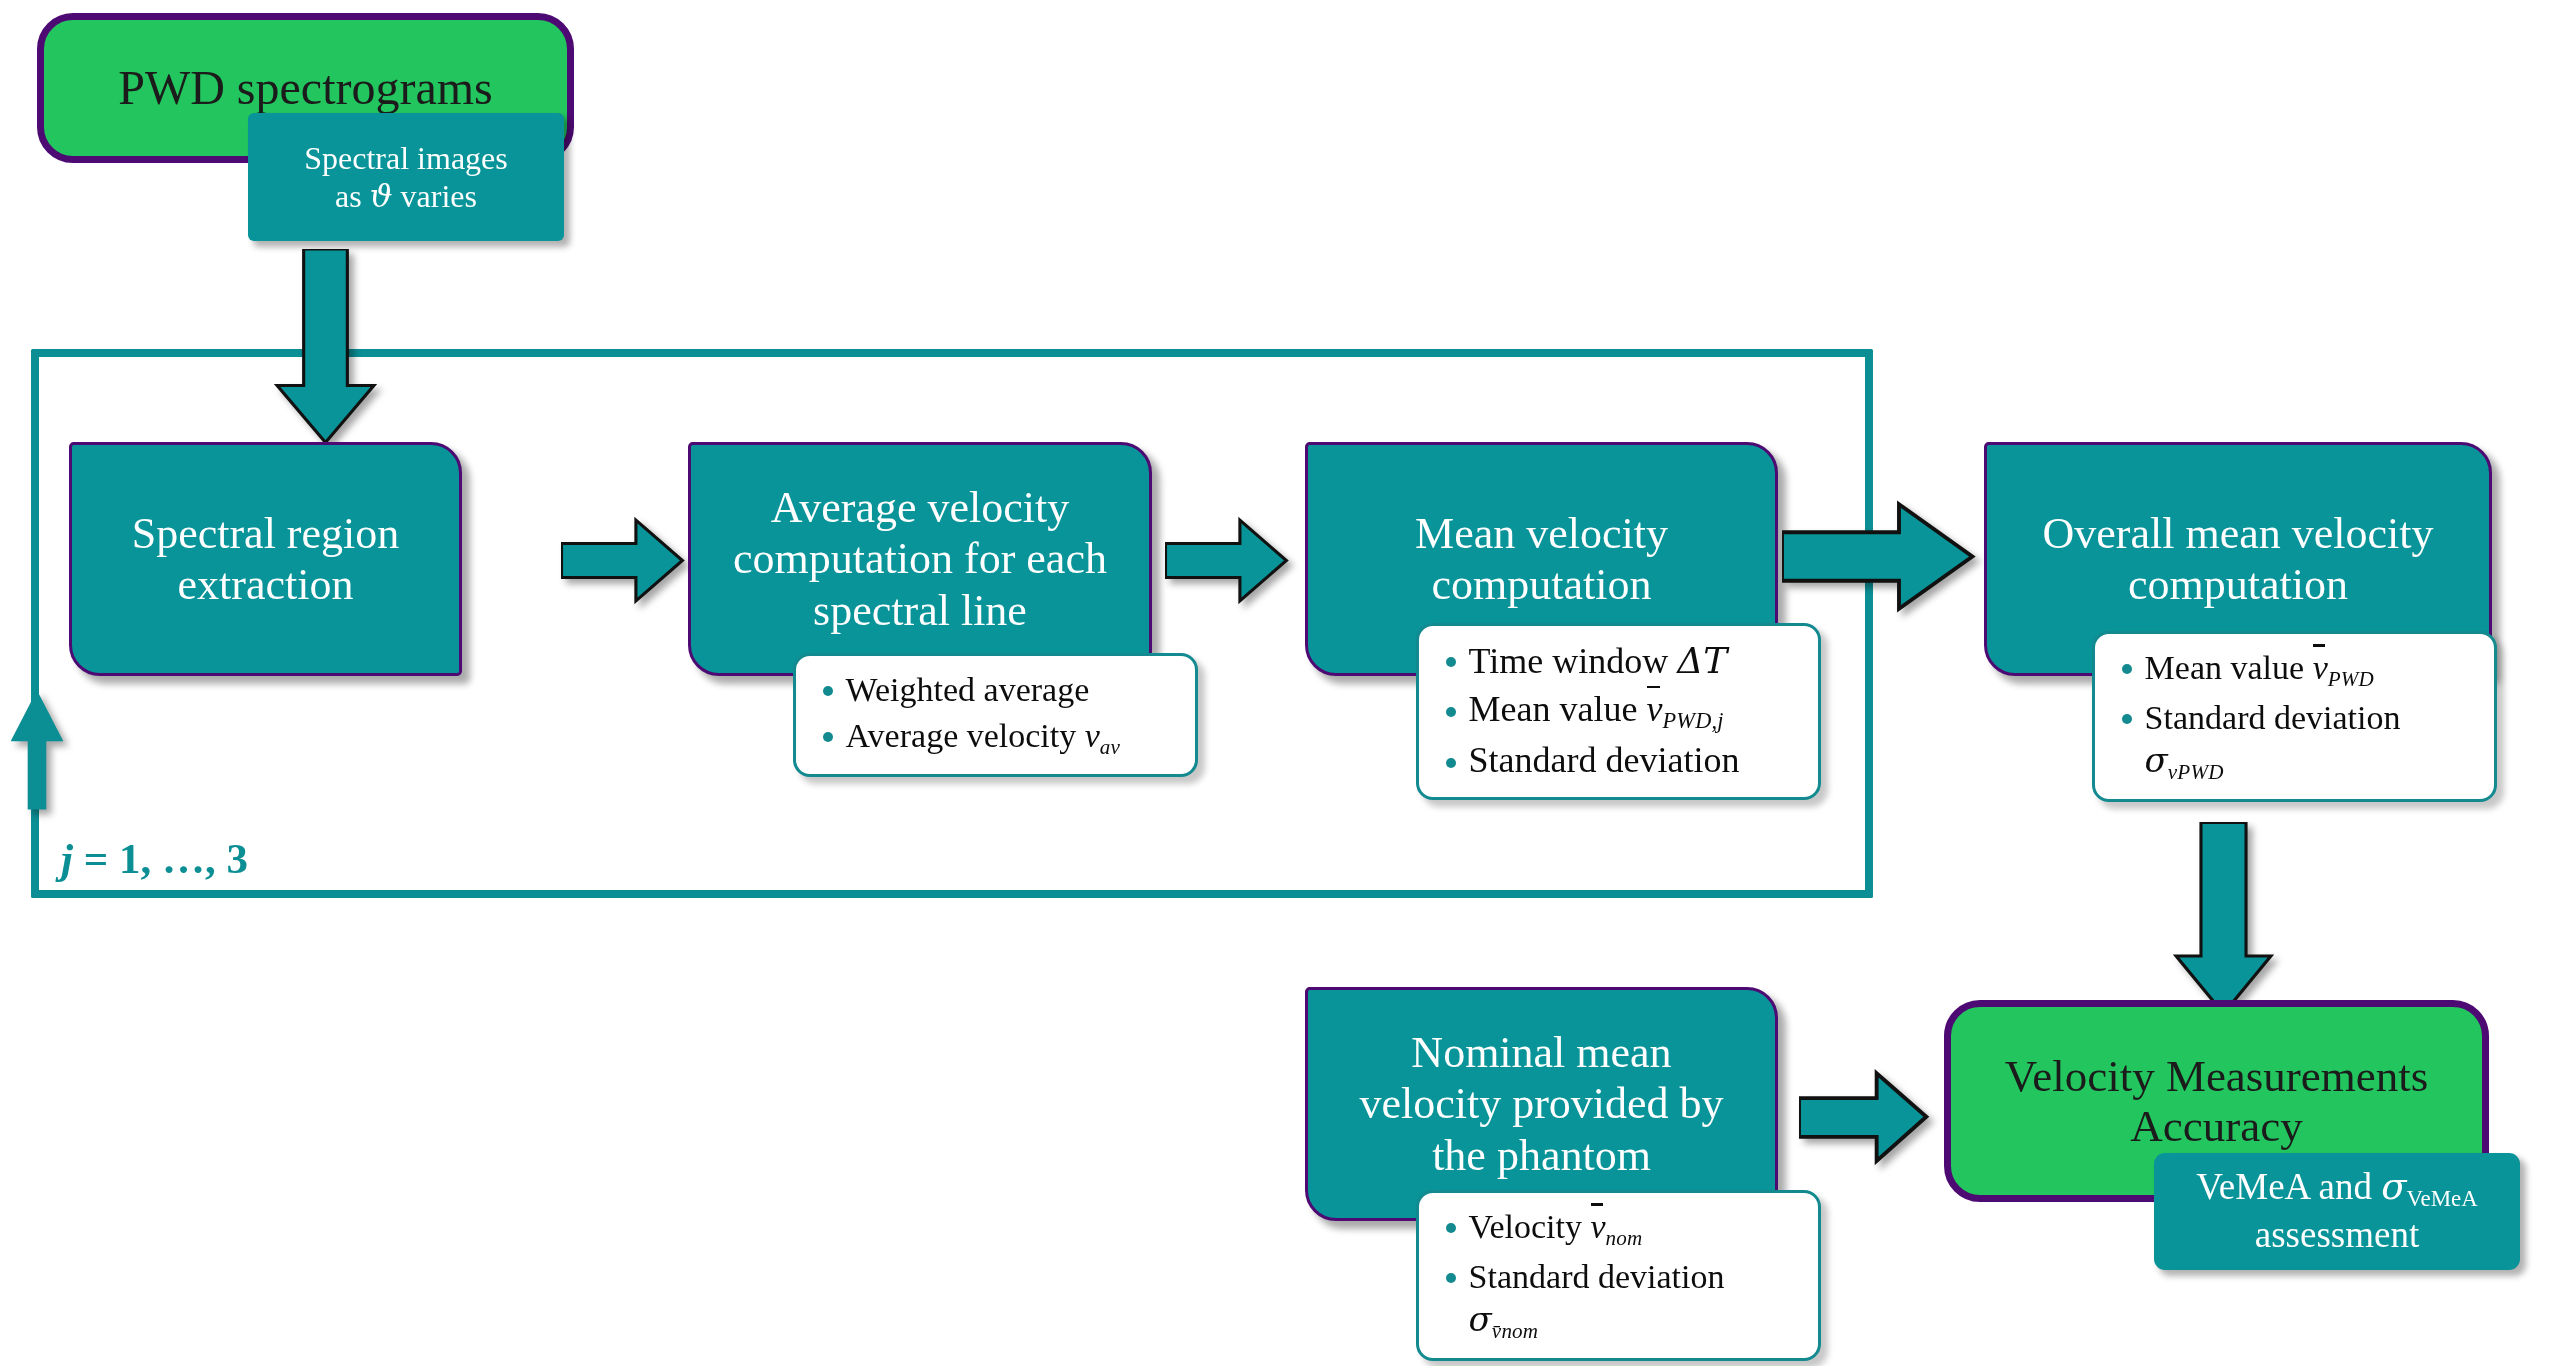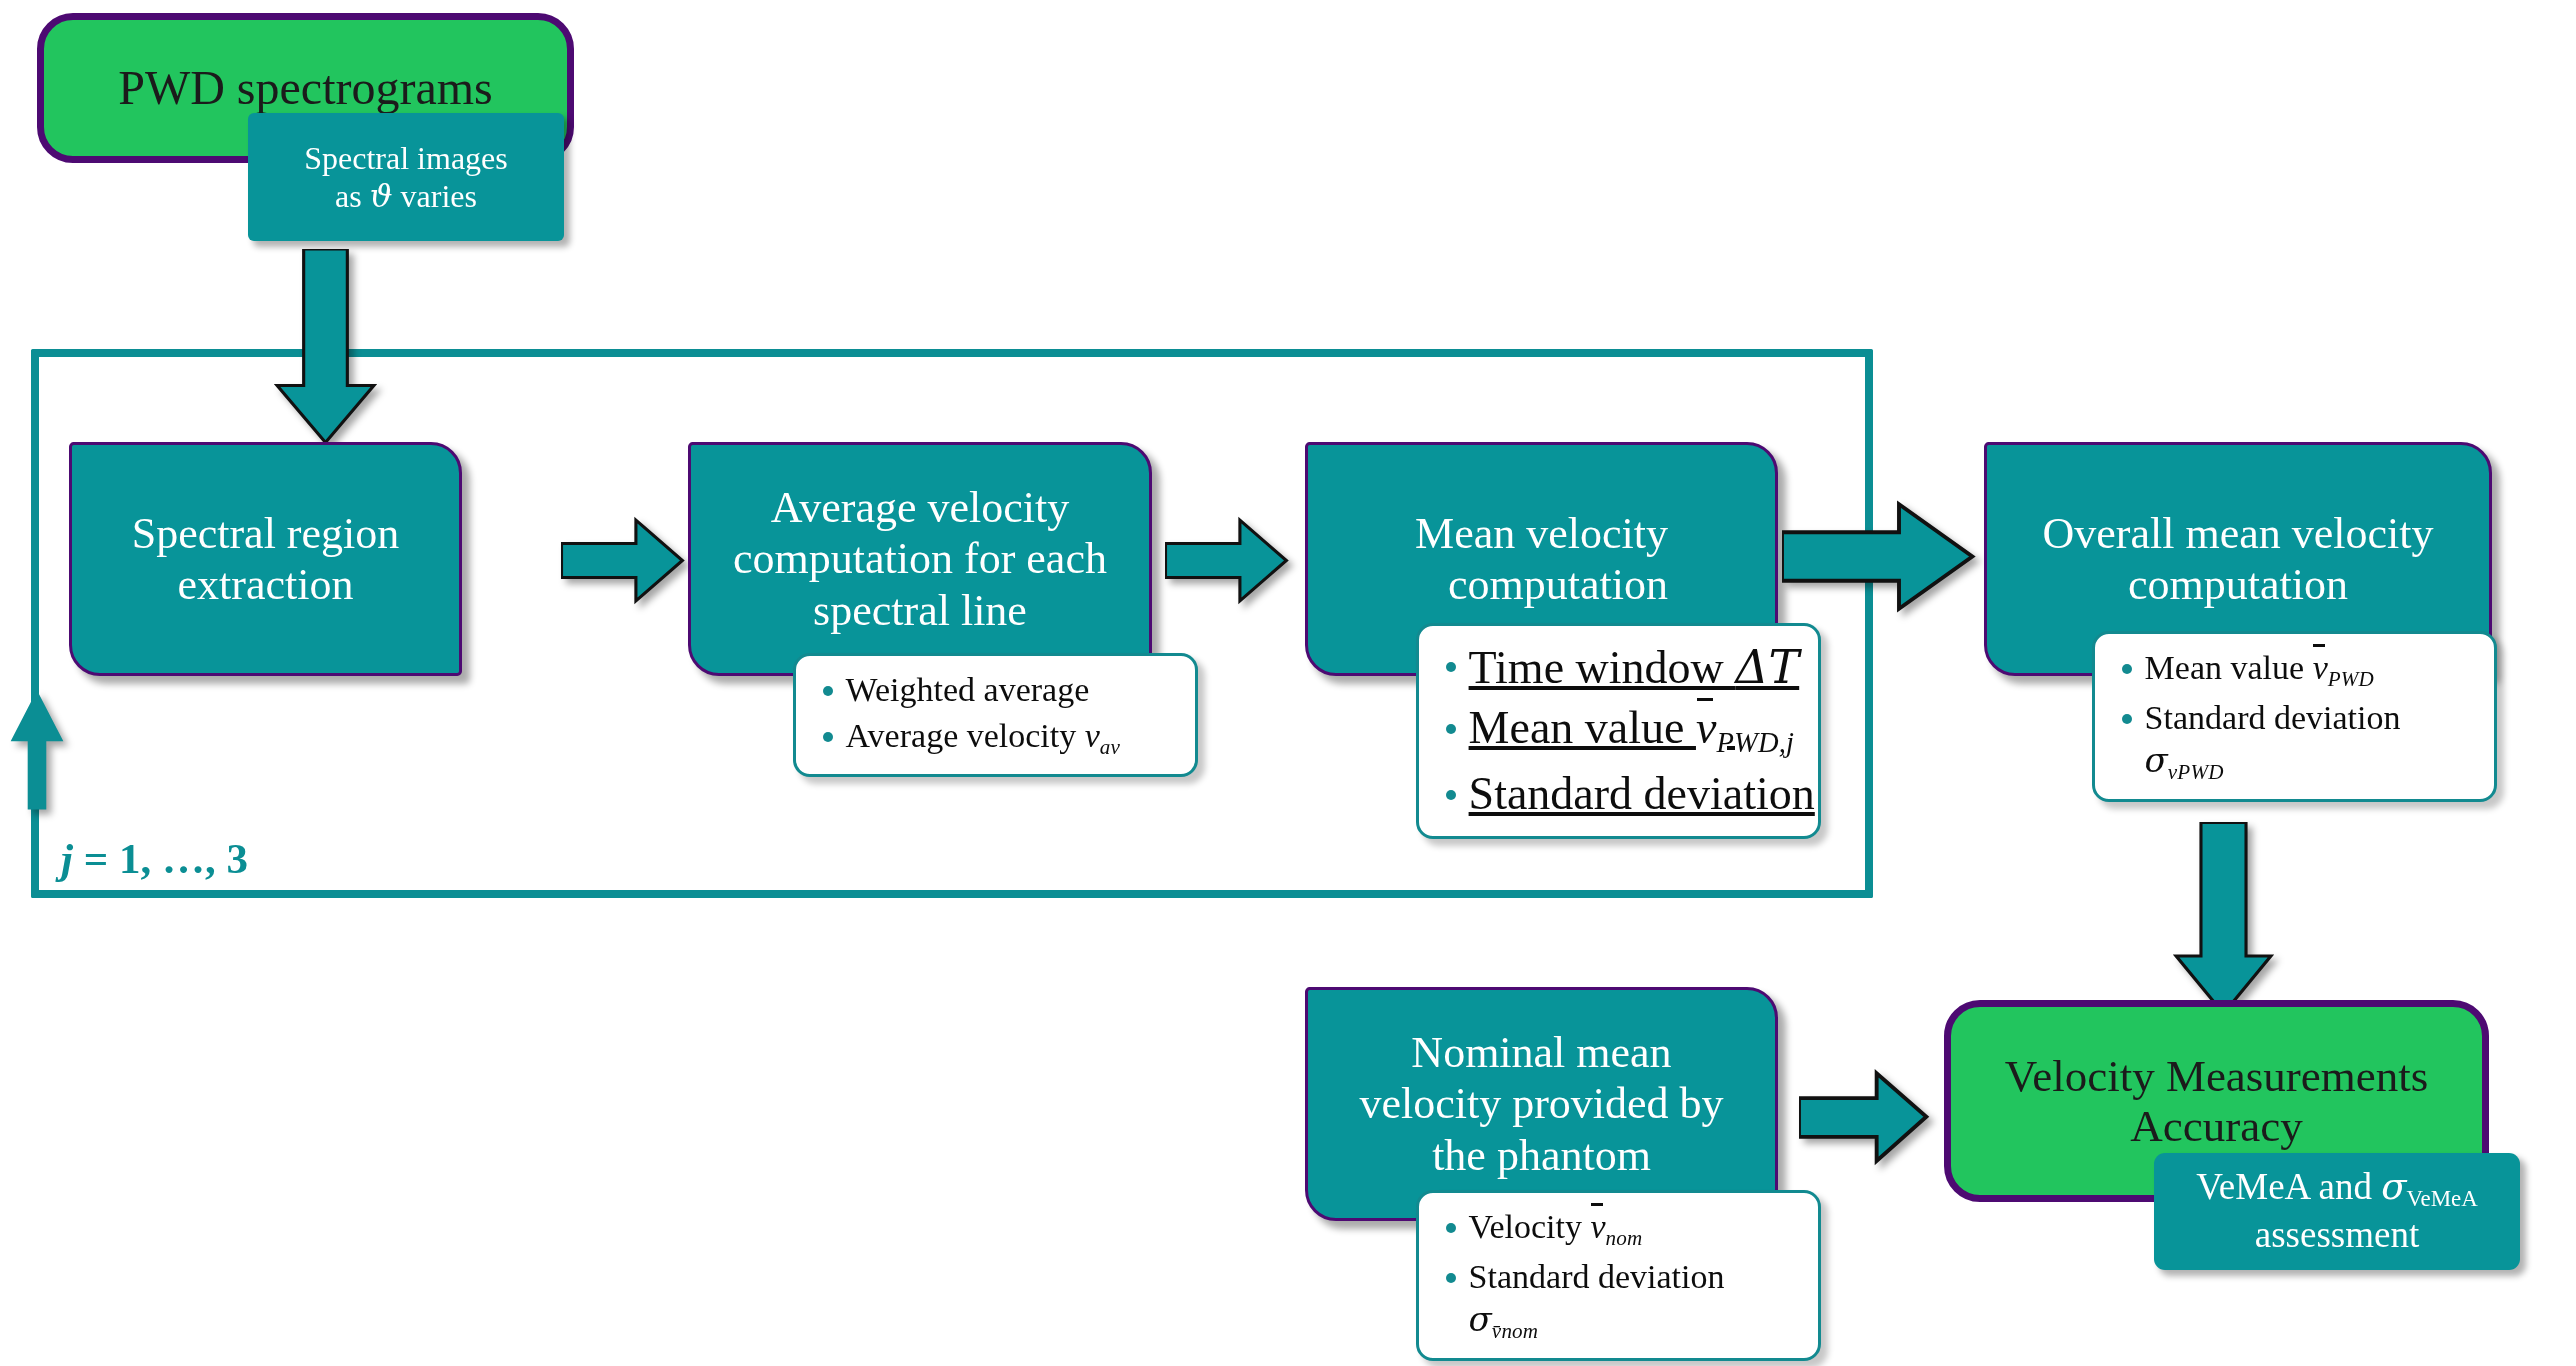--- a/index.html
+++ b/index.html
@@ -148,28 +148,28 @@
       <li>
         <span>Average velocity </span><i class="mv">v</i><span class="sub">av</span>
       </li>
     </ul>
   </div>
 
   <svg class="arrow" style="left:1165px;top:514px;width:125px;height:93px;" viewBox="0 0 160 120">
     <polygon points="0,38 96,38 96,8 156,60 96,112 96,82 0,82" fill="#089499" stroke="#111" stroke-width="4"></polygon>
   </svg>
 
-  <div class="abs proc sq" style="left:1305px;top:442px;width:473px;height:234px;font-size:44px;text-align:right;">
+  <div class="abs proc sq" style="left:1305px;top:442px;width:473px;height:234px;font-size:44px;">
     <div>
       <div>Mean velocity</div>
       <div>computation</div>
     </div>
   </div>
 
-  <div class="abs note" style="left:1416px;top:623px;width:405px;font-size:46px;text-decoration:underline;">
+  <div class="abs note" style="left:1416px;top:623px;width:405px;font-size:36px;">
     <ul>
       <li>
         <span>Time window </span><span class="greekup" style="font-style:italic;">ΔT</span>
       </li>
       <li>
         <span>Mean value </span><span class="ovb">v</span><span class="sub">PWD,j</span>
       </li>
       <li>
         <span>Standard deviation</span>
       </li>

